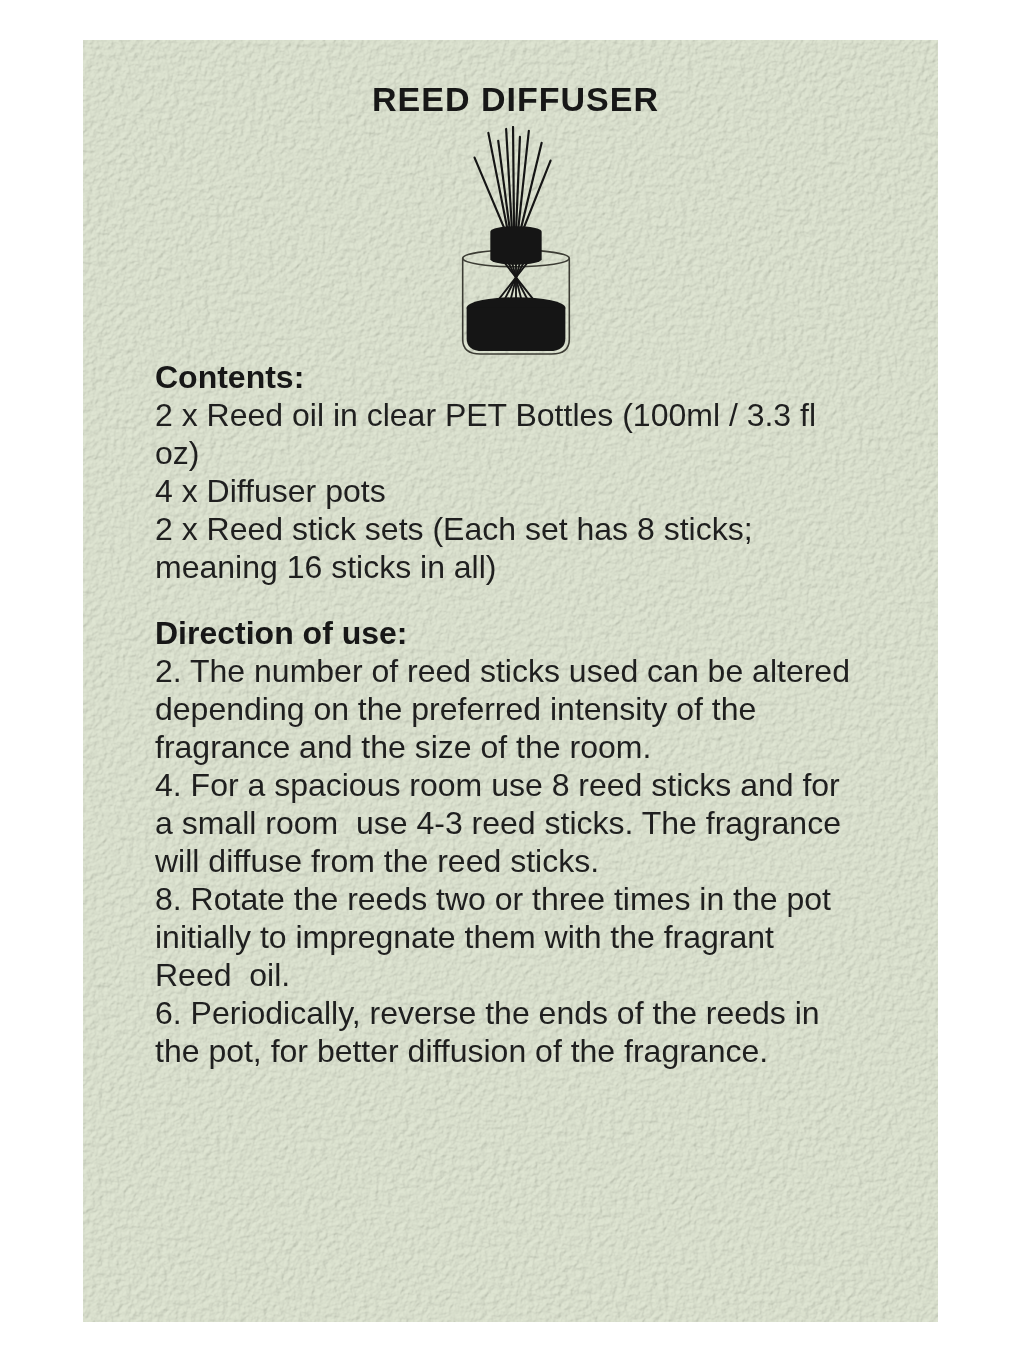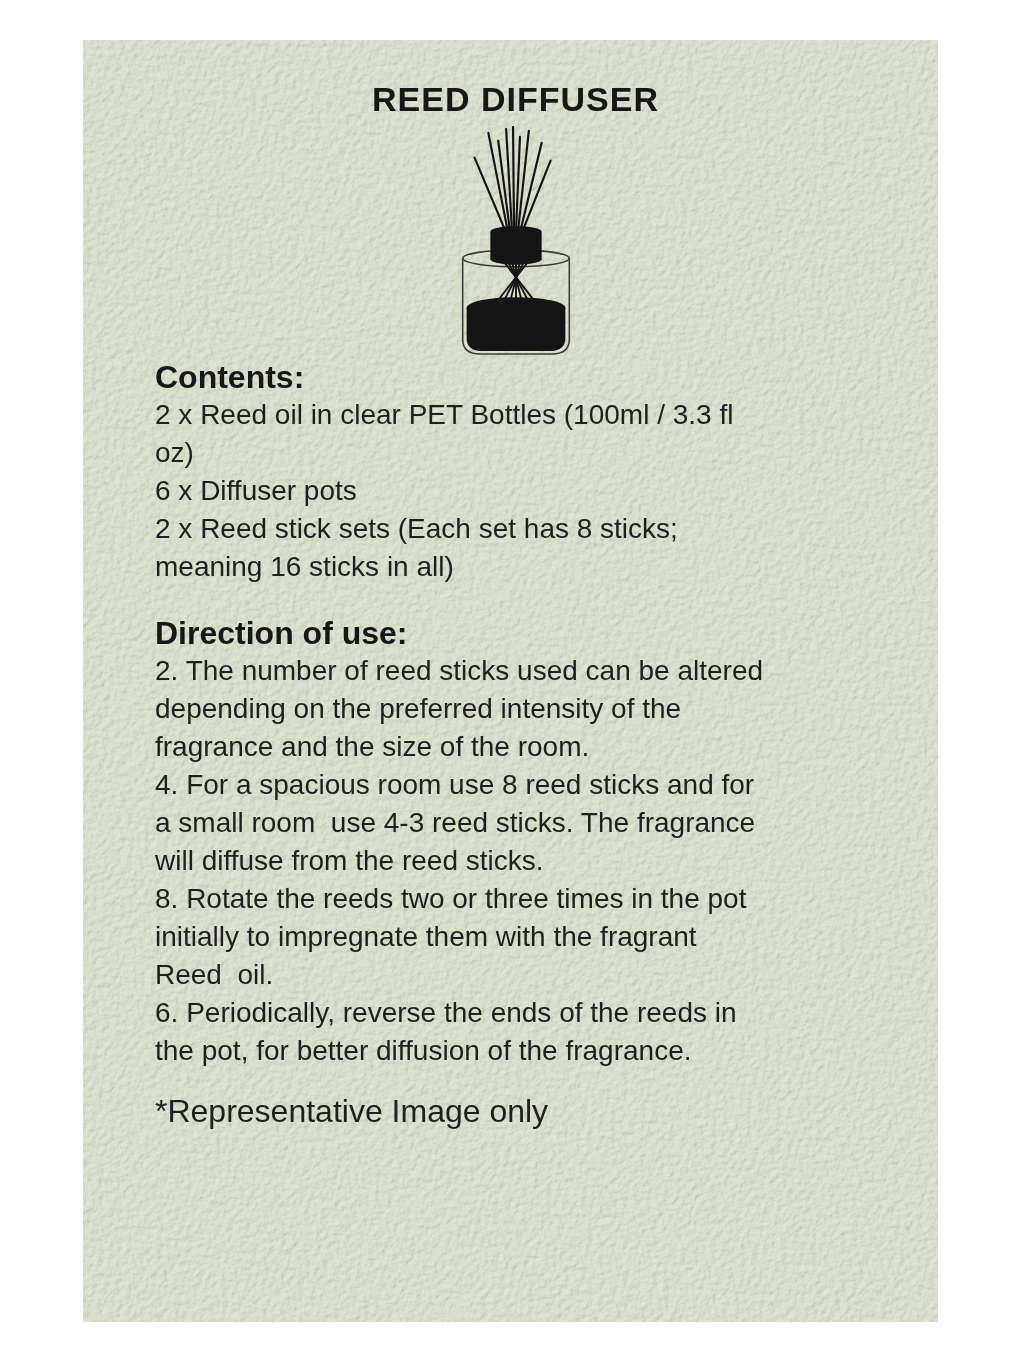--- a/index.html
+++ b/index.html
@@ -48,21 +48,21 @@
   }
   .figure-wrap {
     margin-top: 8px;
     text-align: center;
     height: 232px;
   }
   .figure-wrap svg {
     display: inline-block;
   }
   .text-block {
-    font-size: 28px;
+    font-size: 32px;
     line-height: 38px;
     white-space: pre-wrap;
     width: 725px;
   }
   .section-heading {
     font-weight: bold;
     font-size: 32px;
     line-height: 38px;
     color: #171717;
   }
@@ -136,33 +136,32 @@
 
           <g fill="#151515">
             <path d="M40,107 a26,5.5 0 0 1 52,0 l0,28 a26,5.5 0 0 1 -52,0 z"></path>
           </g>
         </svg>
       </div>
 
       <div class="contents-section">
         <div class="section-heading">Contents:</div>
         <div class="text-block"><div class="text-block">2 x Reed oil in clear PET Bottles (100ml / 3.3 fl
-oz)</div><div class="text-block">6 x Diffuser pots</div><div class="text-block">2 x Reed stick sets (Each set has 8 sticks;
+oz)</div><div class="text-block">4 x Diffuser pots</div><div class="text-block">2 x Reed stick sets (Each set has 8 sticks;
 meaning 16 sticks in all)</div></div>
       </div>
 
       <div class="directions-section">
         <div class="section-heading">Direction of use:</div>
         <div class="text-block"><div class="text-block">2. The number of reed sticks used can be altered
 depending on the preferred intensity of the
 fragrance and the size of the room.</div><div class="text-block">4. For a spacious room use 8 reed sticks and for
 a small room  use 4-3 reed sticks. The fragrance
 will diffuse from the reed sticks.</div><div class="text-block">8. Rotate the reeds two or three times in the pot
 initially to impregnate them with the fragrant
 Reed  oil.</div><div class="text-block">6. Periodically, reverse the ends of the reeds in
 the pot, for better diffusion of the fragrance.</div></div>
       </div>
 
-      <div class="footnote">*Representative Image only</div>
 
     </div>
   </div>
 </div>
 
 </body></html>

